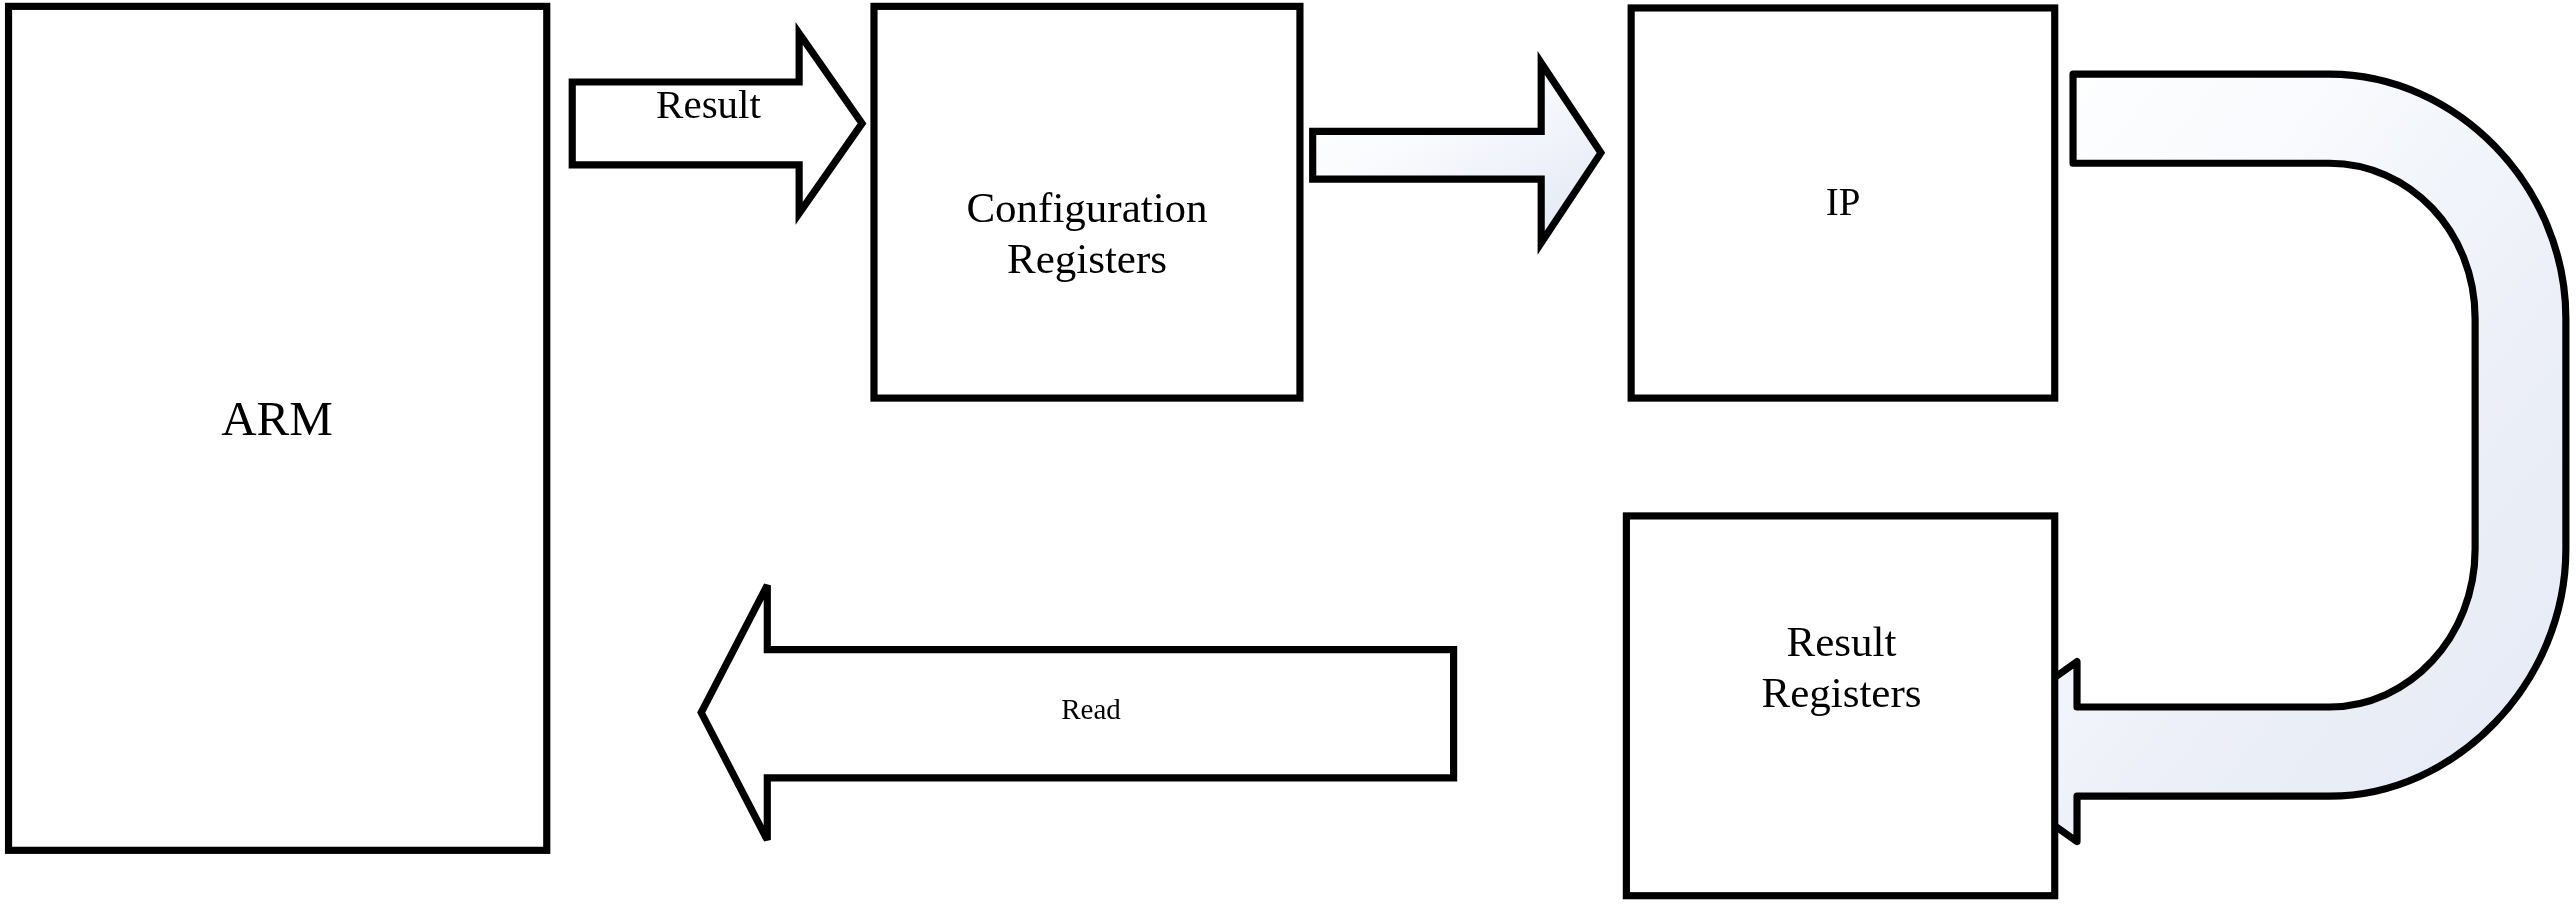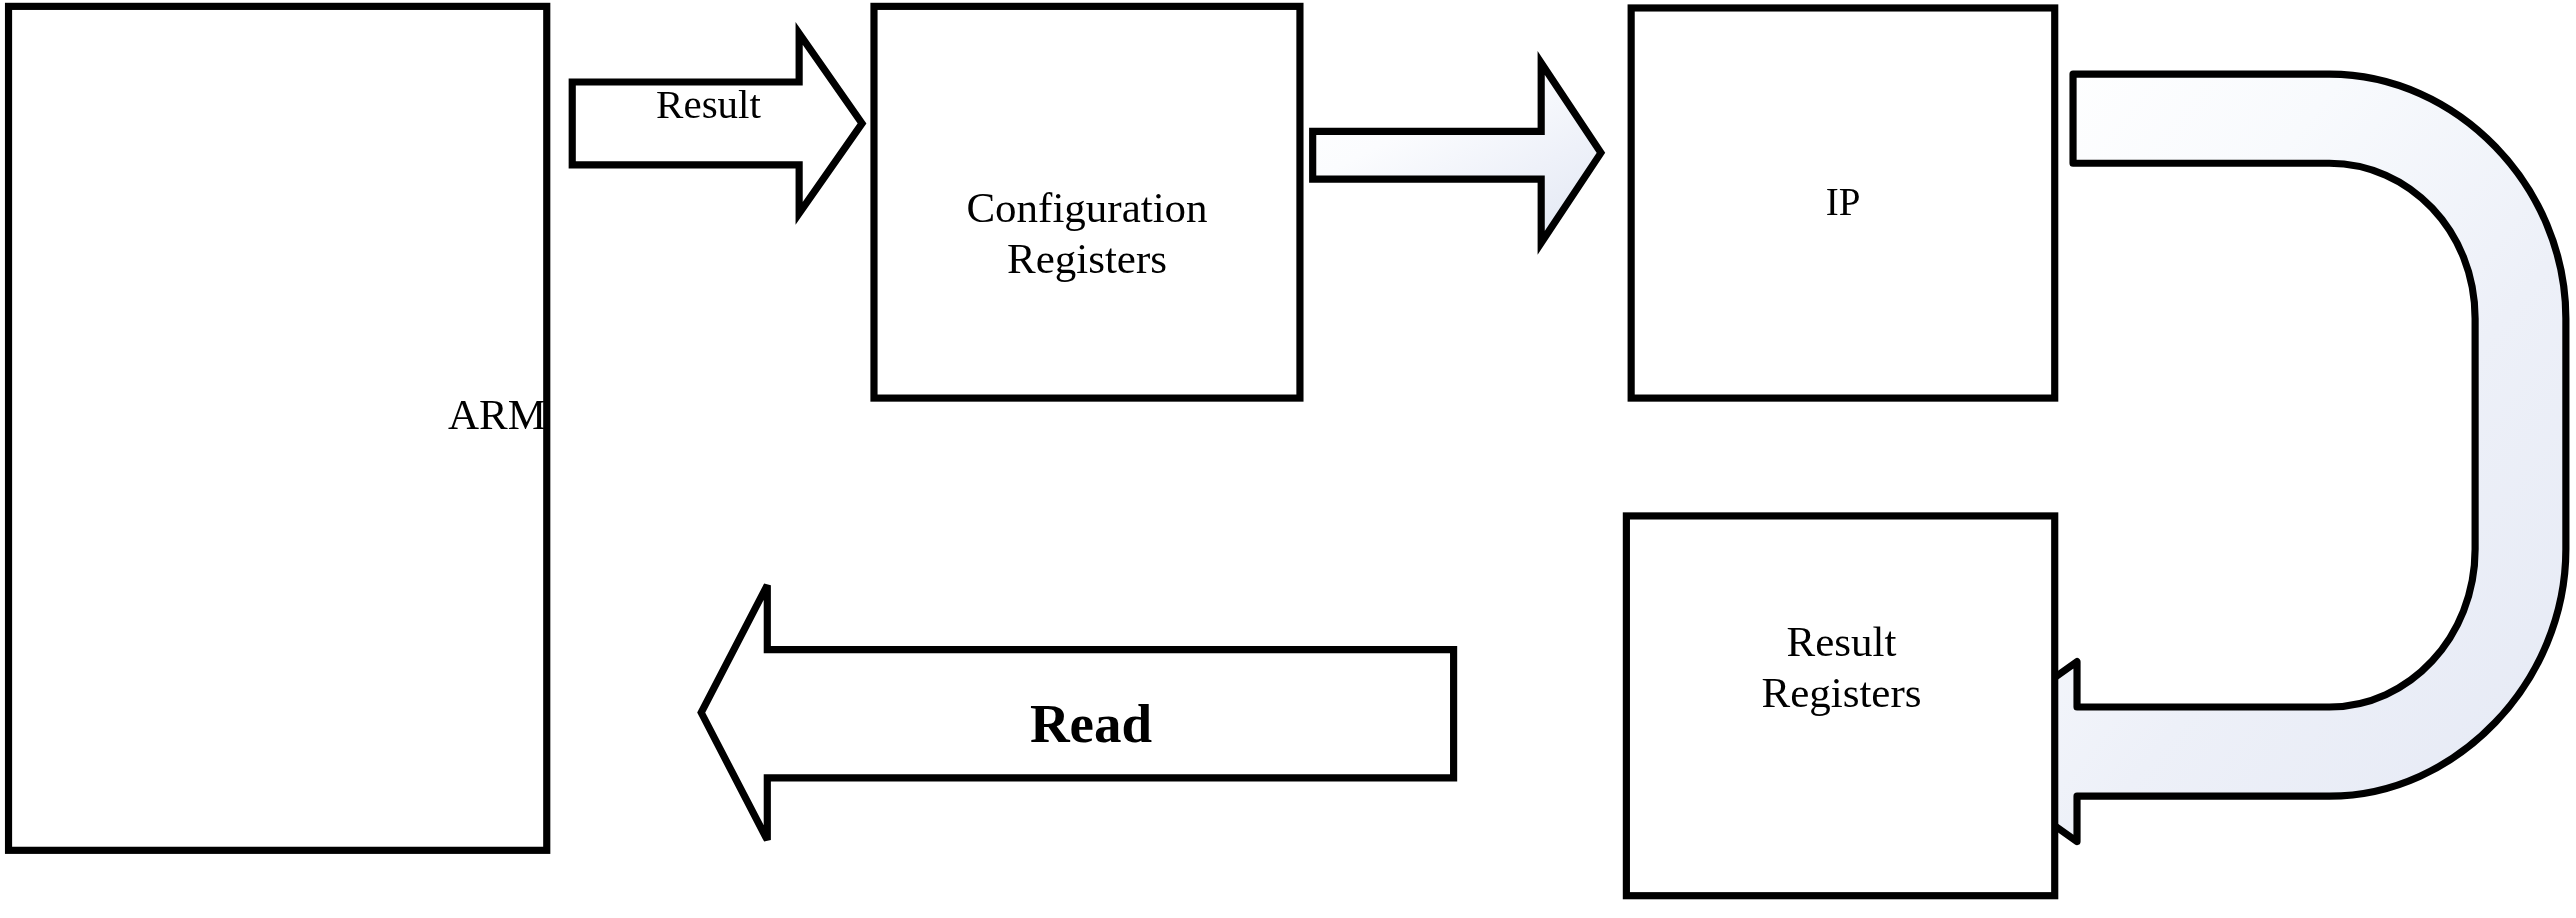--- a/index.html
+++ b/index.html
@@ -33,22 +33,21 @@
     font-weight: normal;
     line-height: 1.18;
     white-space: pre;
     pointer-events: none;
     -webkit-font-smoothing: antialiased;
   }
   .lbl-arm {
     left: 8px;
     top: 390px;
     width: 538px;
-    font-size: 43px;
-    text-align: right;
+    font-size: 49px;
   }
   .lbl-config {
     left: 874px;
     top: 139px;
     width: 426px;
     font-size: 43px;
     margin-top: 44px;
   }
   .lbl-ip {
     left: 1631px;
@@ -65,22 +64,21 @@
   .lbl-write {
     left: 605px;
     top: 80px;
     width: 207px;
     font-size: 41px;
   }
   .lbl-read {
     left: 916px;
     top: 692px;
     width: 350px;
-    font-size: 55px;
-    font-weight: bold;
+    font-size: 29px;
   }
 </style>
 </head>
 <body>
 
 <div id="diagram-root">
 
   <svg id="diagram-svg" viewBox="0 0 3234 1153" xmlns="http://www.w3.org/2000/svg">
     <defs>
       <linearGradient id="arrowGrad" x1="0" y1="0" x2="0.85" y2="1">

